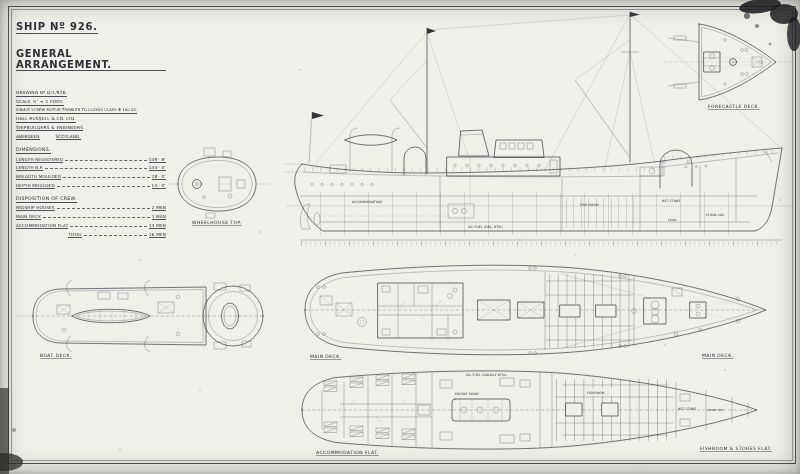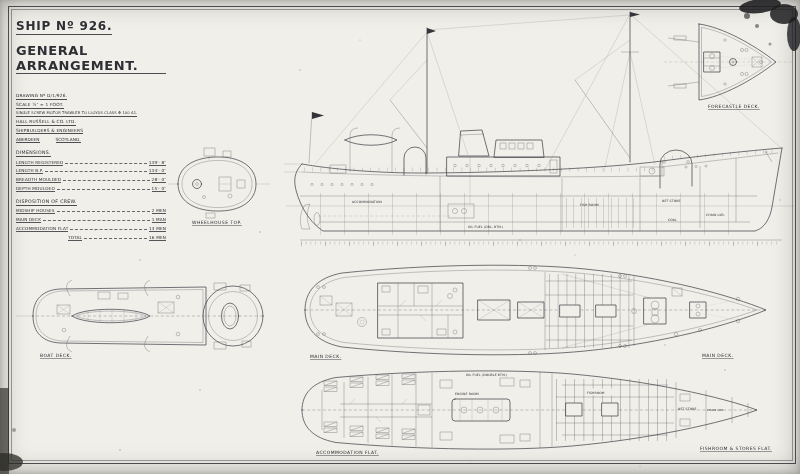--- a/index.html
+++ b/index.html
@@ -7,22 +7,22 @@
     font-family:"DejaVu Sans","Liberation Sans",sans-serif}
   #sheet{position:absolute;inset:0;background:#f0efe9;
     box-shadow:inset 0 0 26px rgba(100,98,92,.55), inset 0 0 5px rgba(100,98,92,.35)}
   .frame{position:absolute;border:1px solid rgba(50,50,56,.85);pointer-events:none}
   .frame.outer{top:6px;left:8px;right:4px;bottom:10px}
   .frame.inner{top:9px;left:11px;right:7px;bottom:13px;border-color:rgba(50,50,56,.45)}
 
   
   #title-block{position:absolute;left:16px;top:15px;width:150px;color:#2e2e35}
   .u{border-bottom:1px solid rgba(46,46,53,.85);display:inline-block;padding-bottom:.5px}
-  .tb-ship-no{font-size:12px;font-weight:bold;letter-spacing:.8px;margin-bottom:8px}
-  .tb-title{font-size:13px;font-weight:bold;letter-spacing:.6px;margin-bottom:17px}
+  .tb-ship-no{font-size:10px;font-weight:bold;letter-spacing:.8px;margin-bottom:14px}
+  .tb-title{font-size:10px;font-weight:bold;letter-spacing:.6px;margin-bottom:17px}
   .tb-line{font-size:4.3px;letter-spacing:.2px;margin-top:2.4px}
   .tb-line.smaller{font-size:3.7px;letter-spacing:.1px}
   .tb-place{display:flex;gap:16px;margin-top:2.4px;font-size:4.3px}
   .tb-head{font-size:4.7px;letter-spacing:.3px;margin-top:7px;margin-bottom:1px}
   .tb-row{display:flex;align-items:baseline;margin-top:2.8px;font-size:4.2px;letter-spacing:.15px}
   .tb-row .lbl{border-bottom:1px solid rgba(46,46,53,.8);white-space:nowrap}
   .tb-row .dots{flex:1;border-bottom:1px dashed rgba(46,46,53,.7);margin:0 2px;height:3.2px;min-width:6px}
   .tb-row .val{border-bottom:1px solid rgba(46,46,53,.8);white-space:nowrap}
   .tb-row.total{padding-left:52px}
 

